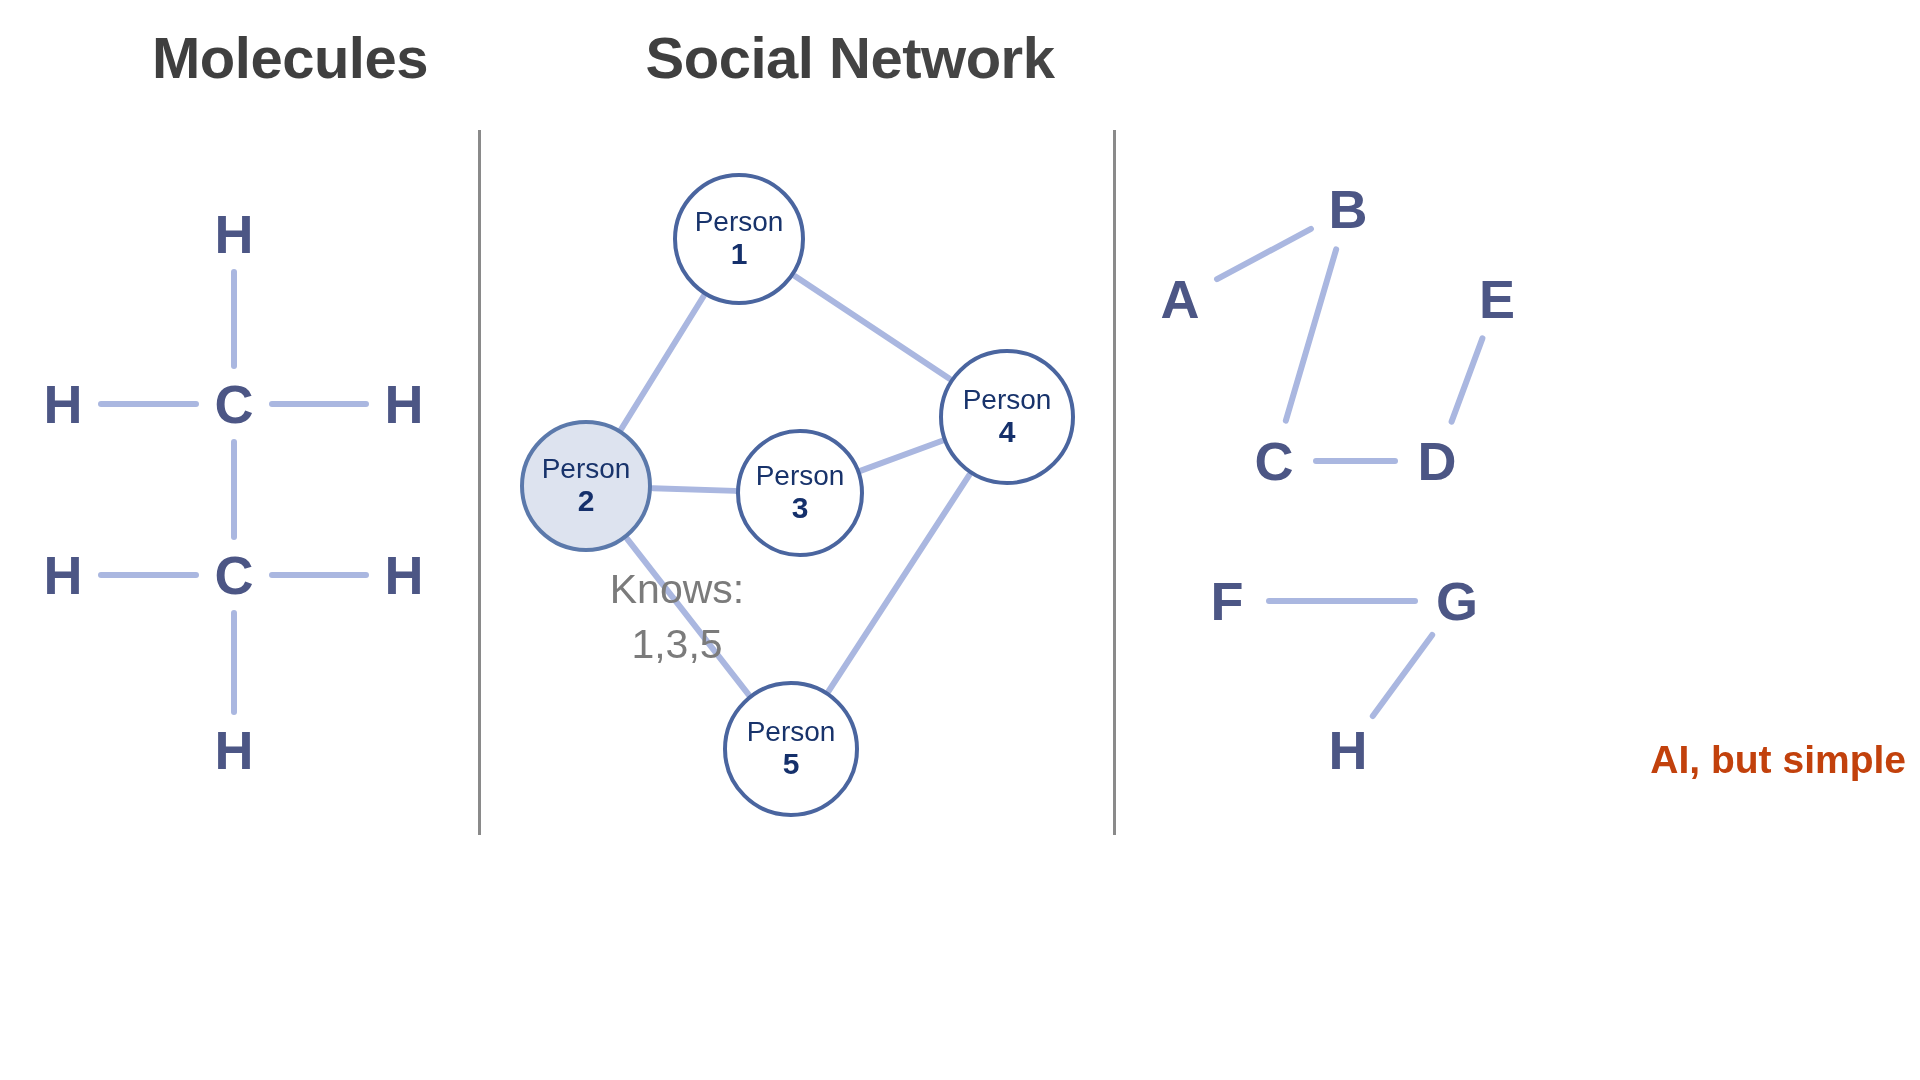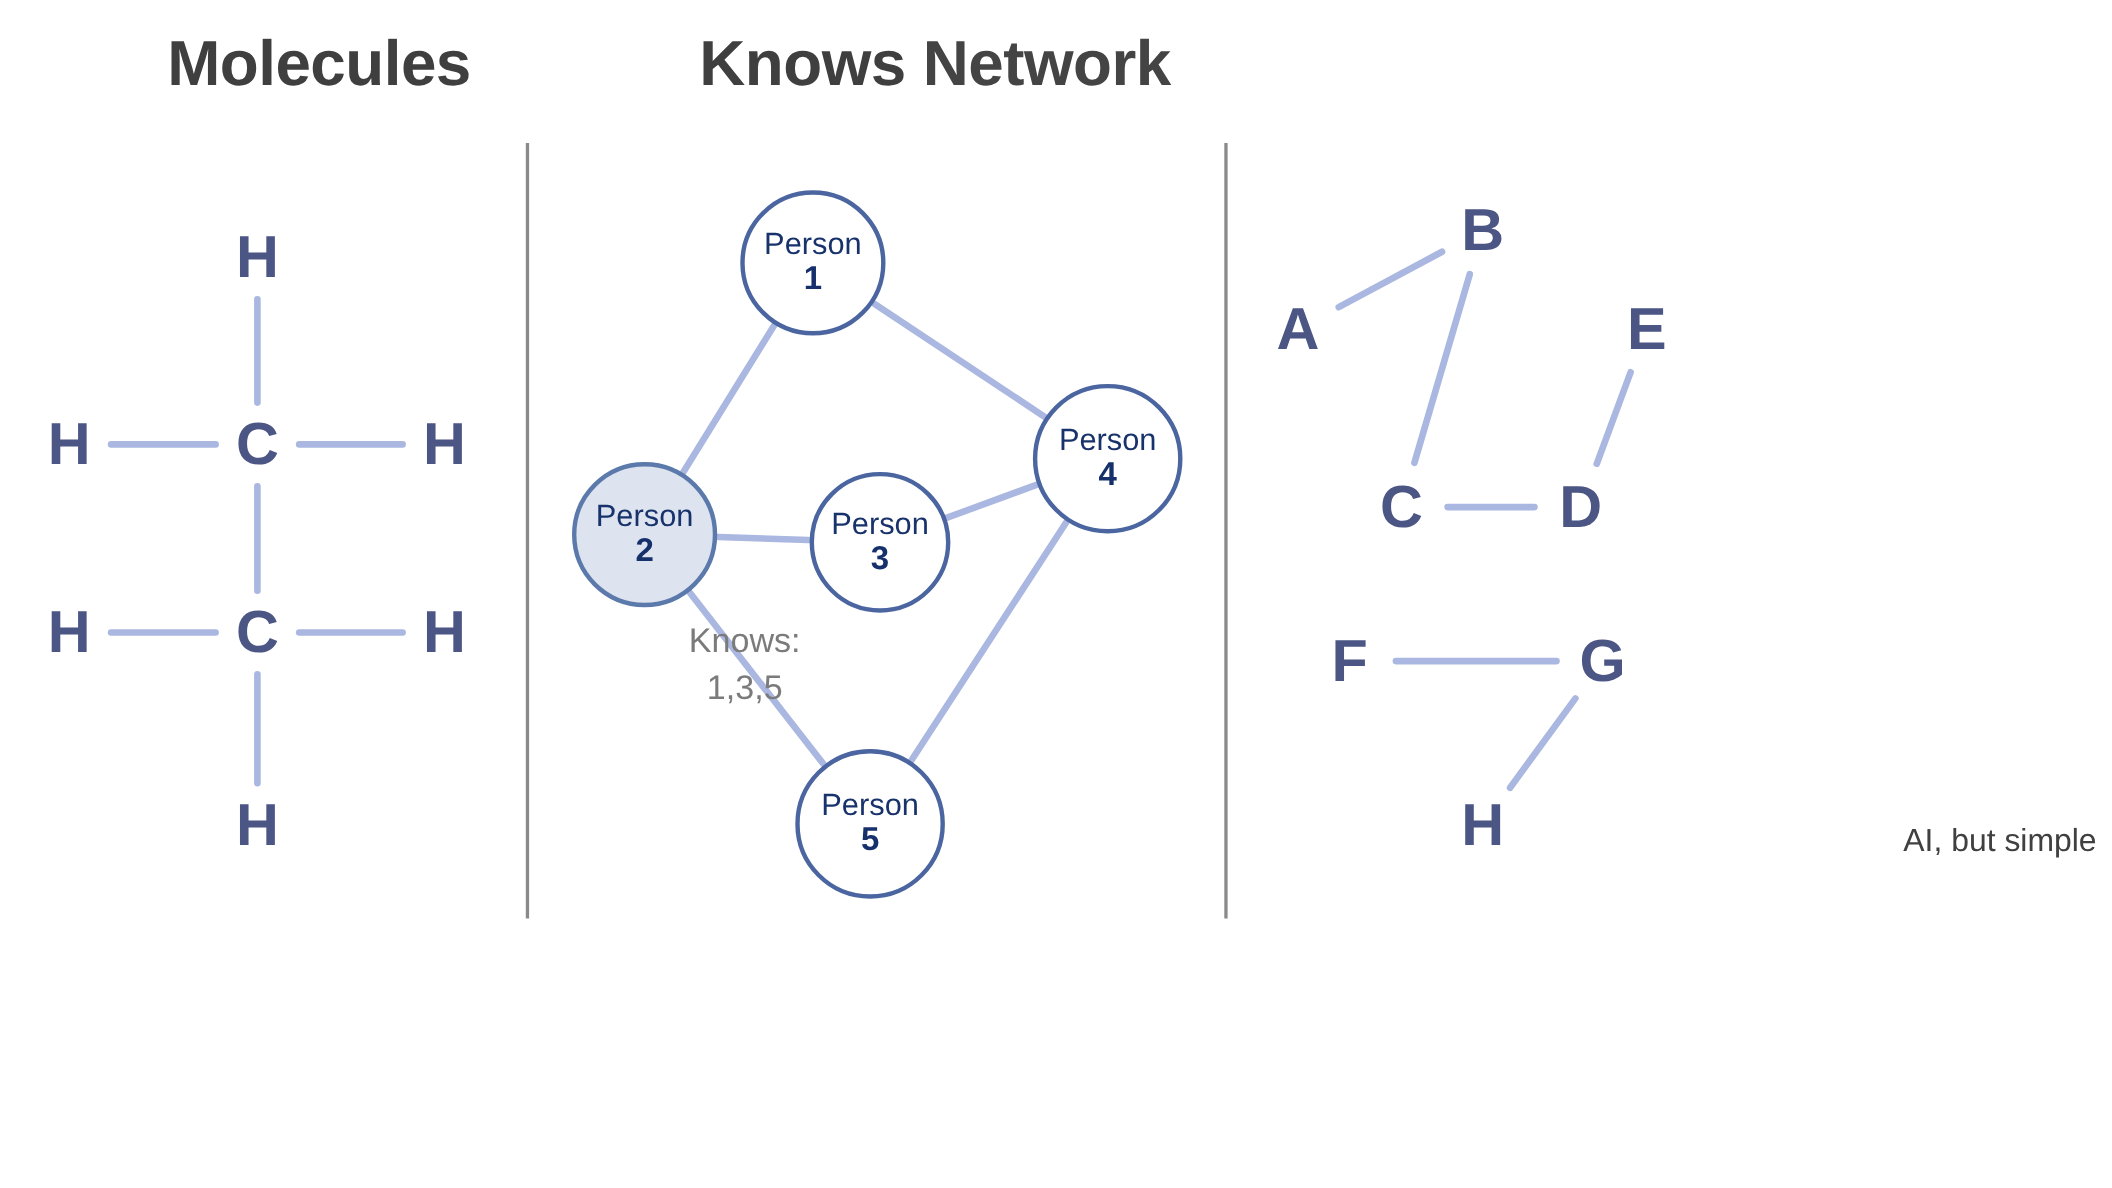--- a/index.html
+++ b/index.html
@@ -111,47 +111,47 @@
     line-height: 1.15;
   }
 
   
   #knows-annotation {
     position: absolute;
     left: 592px;
     top: 562px;
     width: 170px;
     text-align: center;
-    font-size: 31px;
+    font-size: 41px;
     line-height: 1.35;
     color: #7b7b7b;
   }
   #knows-annotation .k-line { display: block; }
 
   
   #watermark {
     position: absolute;
     right: 14px;
     bottom: 10px;
-    font-size: 29px;
-    color: #404040;
-    font-weight: 400;
+    font-size: 39px;
+    color: #c2410c;
+    font-weight: 700;
     white-space: nowrap;
   }
 </style>
 </head>
 <body>
 
 <div class="stage">
 
   <div class="panel-title" id="title-molecules">
     <span class="w1">Molecules</span><span class="w2"></span>
   </div>
   <div class="panel-title" id="title-social">
-    <span class="w1">Knows</span><span class="w2"> Network</span>
+    <span class="w1">Social</span><span class="w2"> Network</span>
   </div>
 
   <div class="divider" id="divider-1"></div>
   <div class="divider" id="divider-2"></div>
 
   <svg class="canvas" id="edge-layer" viewBox="0 0 1920 1080">
     <g id="molecule-bonds">
         <line x1="234" y1="272" x2="234" y2="366" stroke="#aab7e0" stroke-width="6" stroke-linecap="round"></line>
         <line x1="101" y1="404" x2="196" y2="404" stroke="#aab7e0" stroke-width="6" stroke-linecap="round"></line>
         <line x1="272" y1="404" x2="366" y2="404" stroke="#aab7e0" stroke-width="6" stroke-linecap="round"></line>

